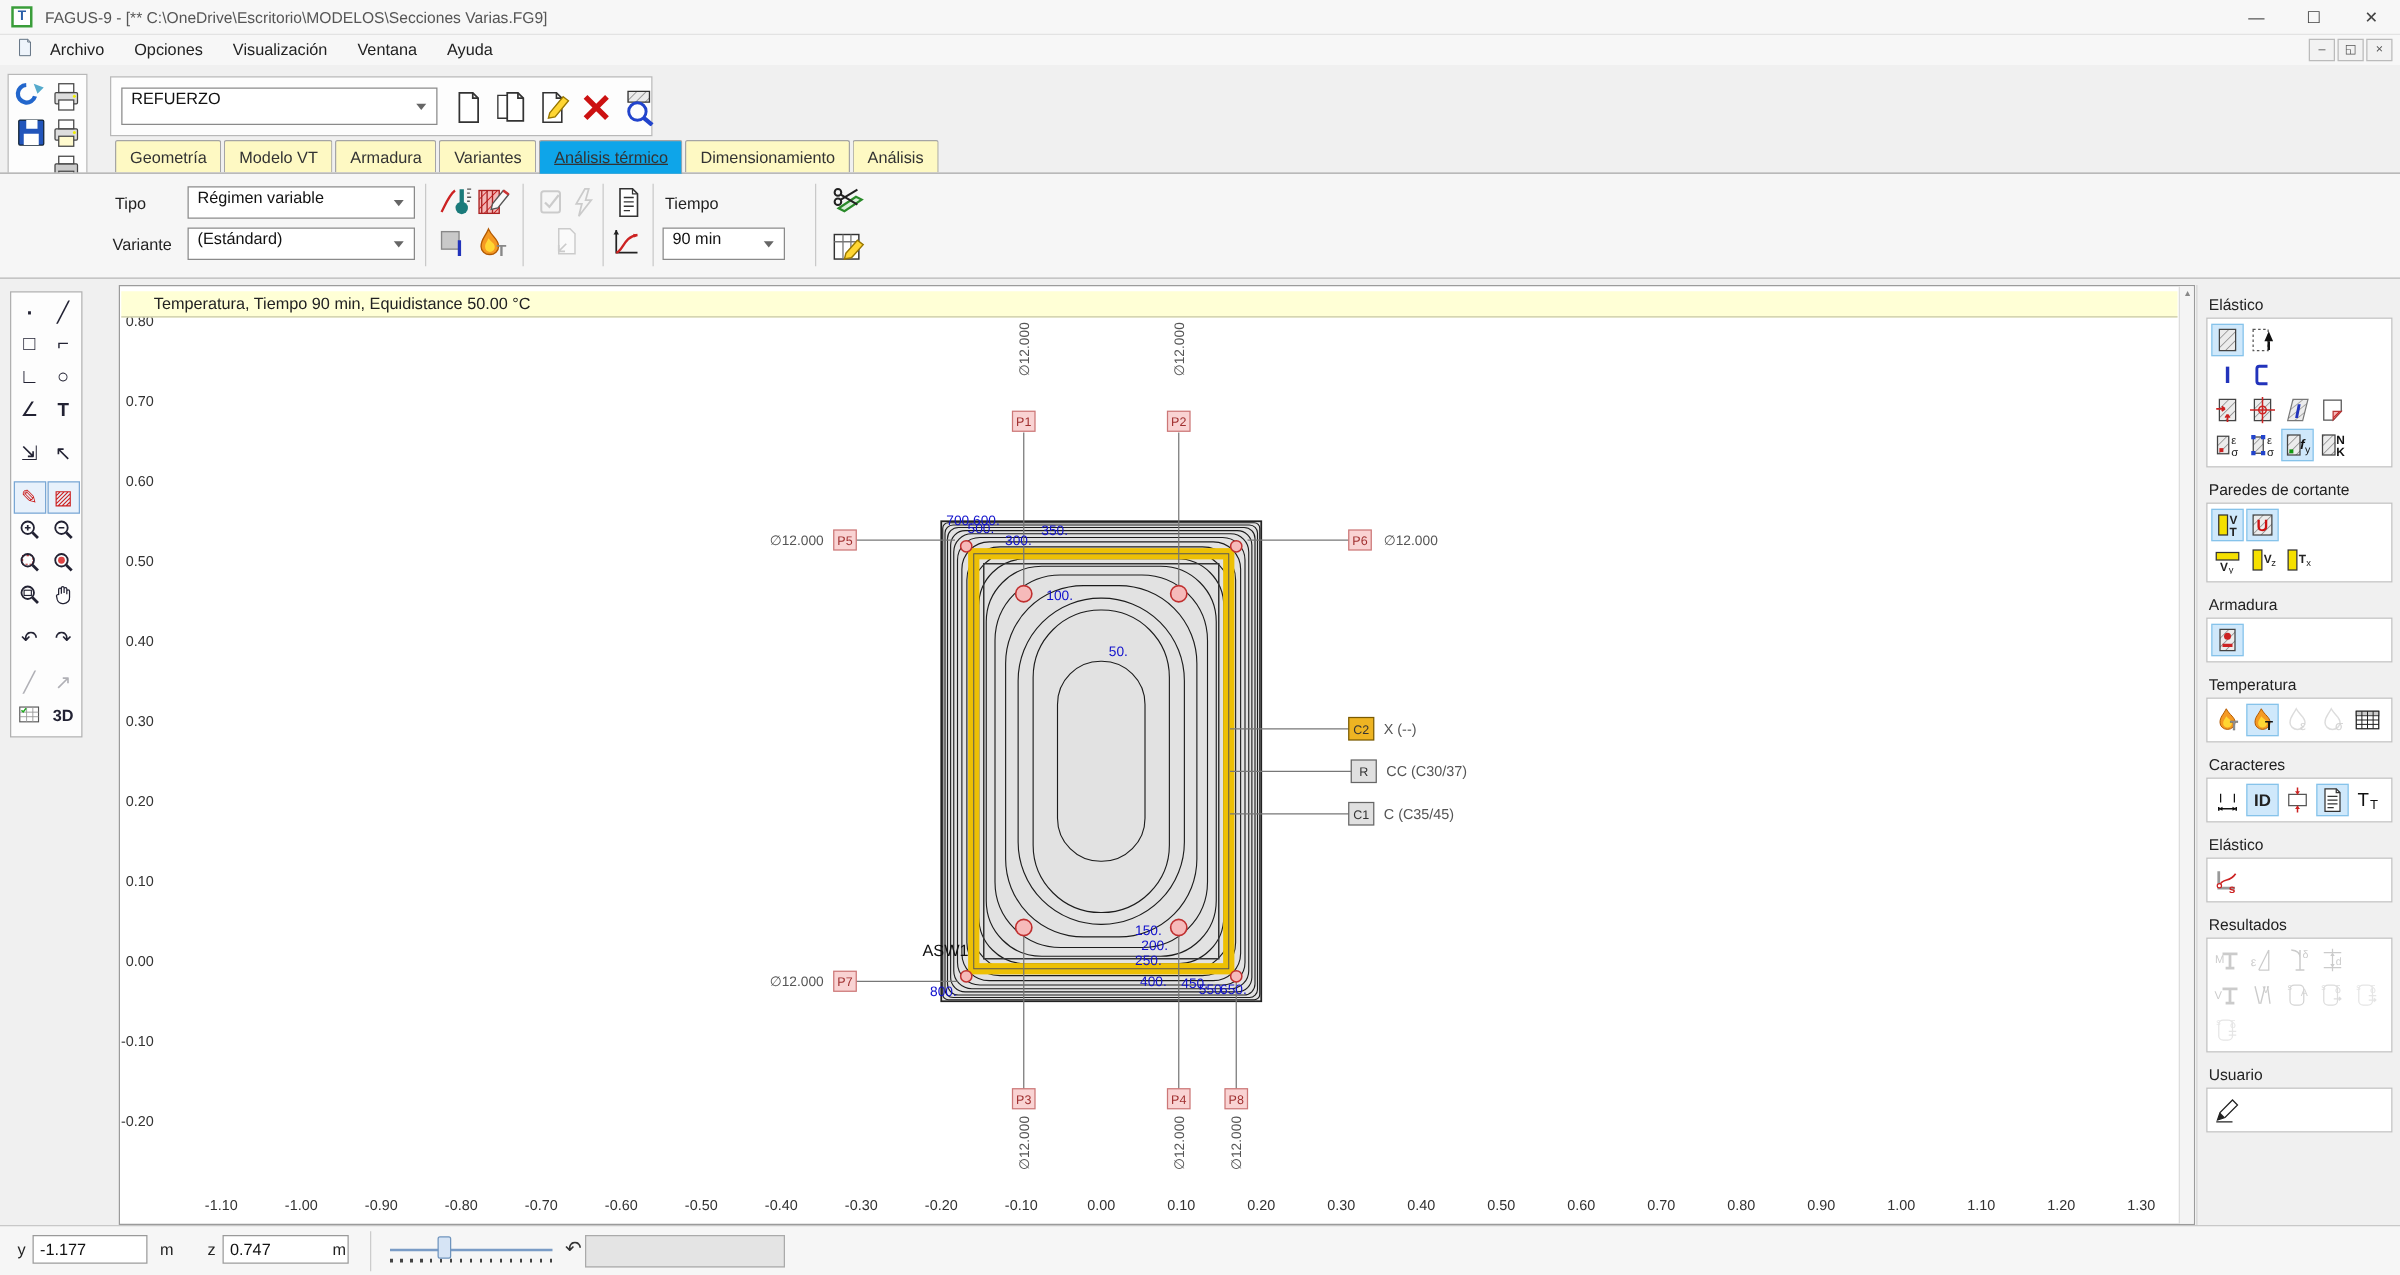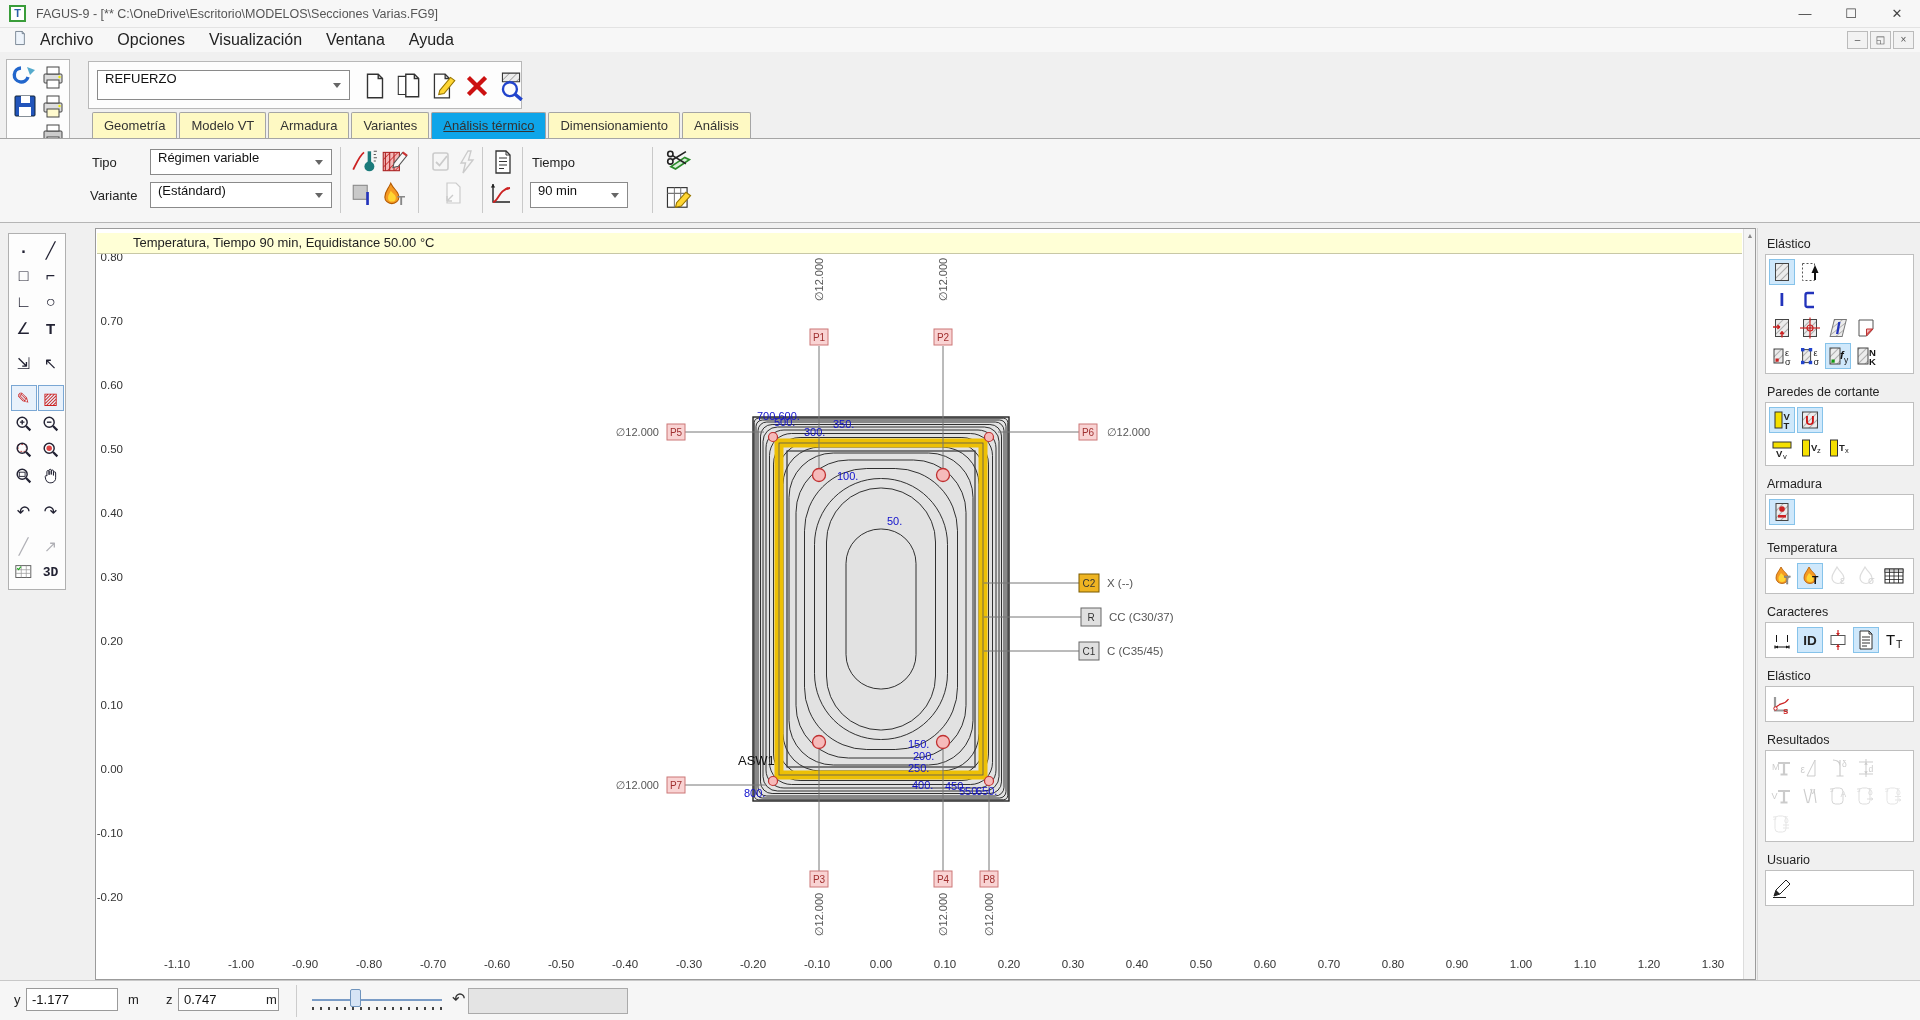--- a/index.html
+++ b/index.html
@@ -10,21 +10,21 @@
   
   .titlebar { position:absolute; top:0; left:0; width:1920px; height:28px; background:#f7f7f7; display:flex; align-items:center; border-bottom:1px solid #e3e3e3;}
   .appicon { width:17px; height:17px; margin-left:9px; border:2px solid #3a9d3a; background:#fff; color:#2b5fa8; font-weight:bold; font-size:11px; text-align:center; line-height:13px; }
   .titletext { margin-left:10px; font-size:12.5px; color:#555; }
   .wincontrols { margin-left:auto; display:flex; }
   .winbtn { width:46px; height:28px; text-align:center; line-height:28px; font-size:13px; color:#444; }
 
   
   .menubar { position:absolute; top:28px; left:0; width:1920px; height:24px; background:#f7f7f7; display:flex; align-items:center; }
   .menudoc { margin-left:12px; }
-  .menuitem { padding:0 12px; font-size:16px; color:#222; height:24px; line-height:24px; }
+  .menuitem { padding:0 12px; font-size:13px; color:#222; height:24px; line-height:24px; }
   .mdictrls { margin-left:auto; margin-right:6px; display:flex; gap:2px; }
   .mdibtn { width:21px; height:18px; border:1px solid #bbb; background:#f2f2f2; font-size:10px; color:#555; text-align:center; line-height:16px; }
 
   
   .lefttools { position:absolute; left:6px; top:59px; width:64px; height:119px; background:#fdfdfd; border:1px solid #b8b8b8; }
   .lt-icon { position:absolute; width:26px; height:26px; }
   .maintoolbar { position:absolute; left:88px; top:61px; width:434px; height:48px; background:#fdfdfd; border:1px solid #b8b8b8; }
   .combo { position:relative; background:#fff; border:1px solid #8a8a8a; font-size:13px; display:flex; align-items:flex-start; padding-left:7px; color:#111; }
   .combo::after { content:""; position:absolute; right:8px; top:50%; margin-top:-2px; border-left:4px solid transparent; border-right:4px solid transparent; border-top:5px solid #666; }
   .tbbtn { position:absolute; top:9px; width:30px; height:30px; }
@@ -42,21 +42,21 @@
   .rb-icon.disabled { opacity:.45; }
 
   
   .palette { position:absolute; left:8px; top:233px; width:58px; background:#fdfdfd; border:1px solid #b0b0b0; padding:3px 1px 4px 1px; }
   .pal-row { display:flex; justify-content:space-around; }
   .pal-item { width:26px; height:26px; display:flex; align-items:center; justify-content:center; font-size:16px; color:#223; }
   .pal-item.sel { background:#e8f1fb; border:1px solid #7aa7d4; }
   .pal-item.disabled { opacity:.35; }
 
   .canvas { position:absolute; left:95px; top:228px; width:1661px; height:752px; background:#fff; border:1px solid #9b9b9b; }
-  .infobar { position:absolute; left:1px; top:4px; right:13px; height:21px; background:#ffffd6; border-bottom:1px solid #c8c8a6; font-size:13px; color:#222; line-height:20px; padding-left:36px; z-index:5; }
+  .infobar { position:absolute; left:1px; top:4px; right:13px; height:21px; background:#ffffd6; border-bottom:1px solid #c8c8a6; font-size:13px; color:#222; line-height:20px; padding-left:26px; z-index:5; }
   .vscroll { position:absolute; right:0; top:0; bottom:0; width:12px; background:#f4f4f4; border-left:1px solid #ddd; }
   .vscroll .arrow { width:12px; height:14px; font-size:7px; color:#888; text-align:center; line-height:14px; }
 
   .sidebar { position:absolute; left:1757px; top:228px; width:163px; bottom:40px; background:#f0f0f0; border-left:1px solid #d5d5d5; padding:5px 6px 0 7px; }
   .panel-hdr { font-size:12.5px; color:#222; padding:4px 2px 3px 2px; }
   .panel-box { background:#fff; border:1px solid #bfbfbf; padding:3px 2px; margin-bottom:7px; }
   .icon-row { display:flex; }
   .sb-icon { width:26px; height:26px; margin:1px; display:flex; align-items:center; justify-content:center; border:1px solid transparent; }
   .sb-icon.sel { background:#cfe8fb; border:1px solid #86c3ea; }
   .sb-icon.disabled { opacity:.5; filter:grayscale(1); }
@@ -400,21 +400,21 @@
       </div>
       <div class="pal-row">
         <span class="pal-item">
           <svg width="20" height="20" viewBox="0 0 22 22">
             <rect x="2" y="4" width="16.5" height="13" fill="#fff" stroke="#555"></rect>
             <path d="M2,8.5 H18.5 M2,12.5 H18.5 M8,4 V17 M13.5,4 V17" stroke="#999" stroke-width="0.8"></path>
             <path d="M3.5,6.8 l1.5,1.5 l2.6,-3.2" stroke="#2a2" stroke-width="1.3" fill="none"></path>
           </svg>
         </span>
         <span class="pal-item">
-          <span style="font-size:13px;font-weight:bold;font-family:Liberation Mono, monospace;">3D</span>
+          <span style="font-size:13px;font-weight:bold;">3D</span>
         </span>
       </div>
     </div>
 
   <div class="canvas">
     <div class="infobar">Temperatura, Tiempo 90 min, Equidistance 50.00 °C</div>
     <svg id="cv" width="1649" height="752" viewBox="0 0 1649 752">
         <text x="81" y="739" text-anchor="middle" font-size="11.5" fill="#333">-1.10</text>
         <text x="145" y="739" text-anchor="middle" font-size="11.5" fill="#333">-1.00</text>
         <text x="209" y="739" text-anchor="middle" font-size="11.5" fill="#333">-0.90</text>

